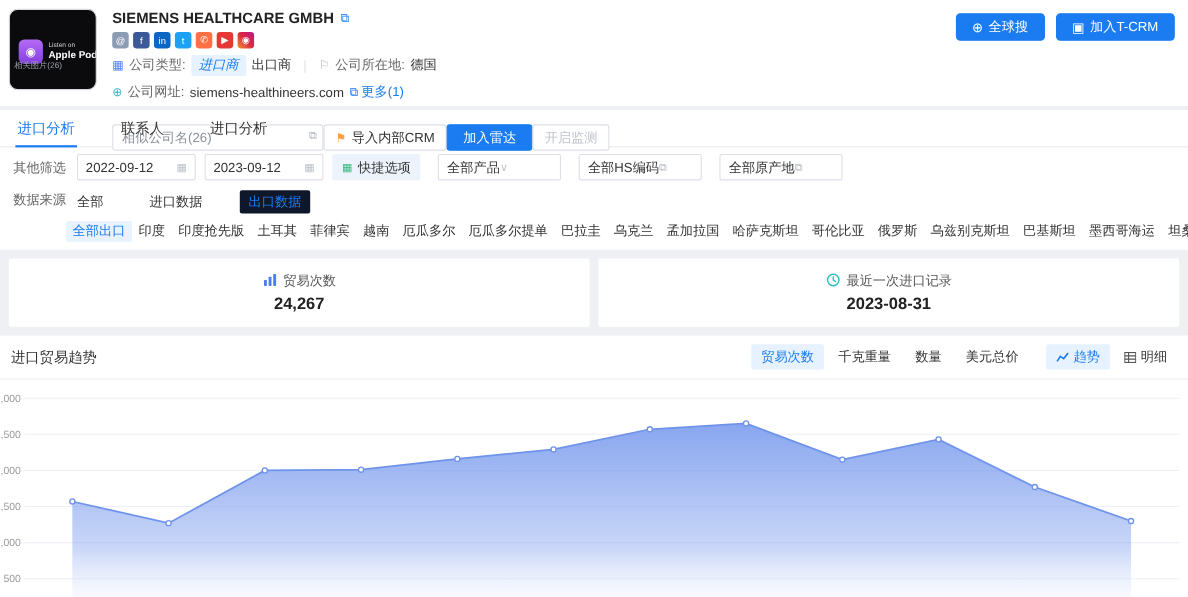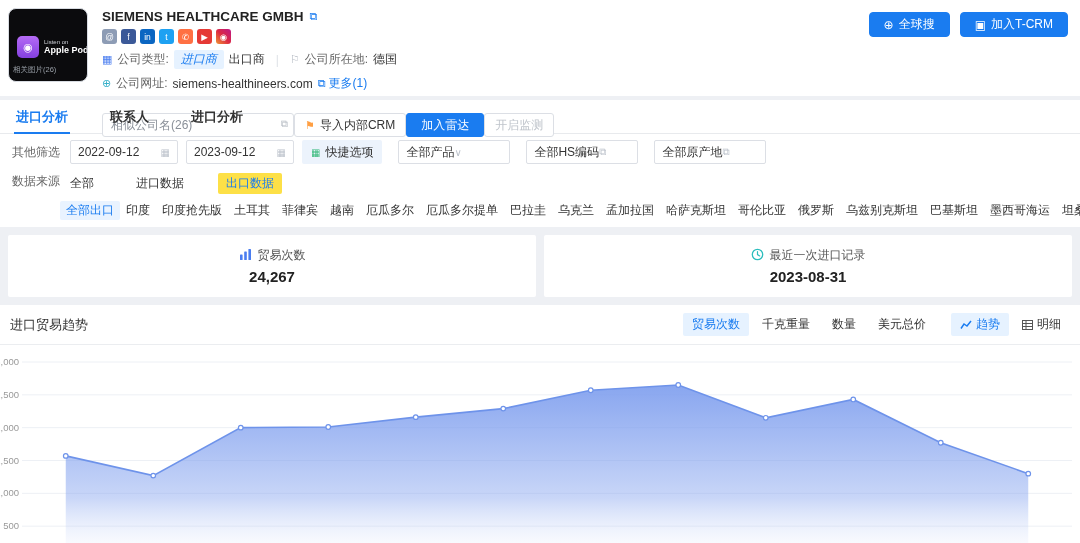--- a/index.html
+++ b/index.html
@@ -6,21 +6,21 @@
   html,body { background:#fff; }
   body { font-family:"Liberation Sans","DejaVu Sans",sans-serif; font-size:12px; color:#333; }
   .page { position:relative; width:1080px; height:543px; background:#fff; overflow:hidden; }
 
   
   .topbar { position:relative; display:flex; padding:8px 12px 6px 8px; height:96px; background:#fff; }
   .logo-badge { position:relative; width:80px; height:74px; background:#0b0b0d; border-radius:8px; border:1px solid #d8dce2; padding:10px 6px 6px 8px; display:flex; align-items:center; gap:5px; overflow:hidden; }
   .pod-ic { width:22px; height:22px; border-radius:5px; background:linear-gradient(180deg,#b56bf5,#8440e0); color:#fff; font-size:11px; display:flex; align-items:center; justify-content:center; flex:0 0 auto; }
   .logo-l1 { color:#cfd2d8; font-size:6px; }
   .logo-l2 { color:#fff; font-size:9px; font-weight:bold; white-space:nowrap; }
-  .logo-cap { position:absolute; left:4px; bottom:6px; color:#9aa0a8; font-size:7.5px; }
+  .logo-cap { position:absolute; left:4px; bottom:16px; color:#9aa0a8; font-size:7.5px; }
   .company-info { margin-left:14px; display:flex; flex-direction:column; }
   .name-row { display:flex; align-items:center; gap:6px; margin-top:1px; }
   .cname { font-size:13.5px; font-weight:bold; color:#222; }
   .copy-ic { color:#1a7cf0; font-size:11px; cursor:pointer; }
   .social-row { display:flex; gap:4px; margin-top:5px; }
   .soc { width:15px; height:15px; border-radius:3px; color:#fff; font-size:8.5px; display:flex; align-items:center; justify-content:center; }
   .meta-row { display:flex; align-items:center; gap:5px; margin-top:6px; color:#666; }
   .m-ic { font-size:11px; color:#4a7df0; }
   .m-ic.gray { color:#b0b6bf; }
   .m-ic.globe { color:#36b0c9; }
@@ -36,37 +36,37 @@
   .btn .flag-ic { color:#ff9f43; font-size:11px; }
   .btn-primary { background:#1a7cf0; border-color:#1a7cf0; color:#fff; padding:0 14px; }
   .btn-disabled { color:#bfc4cb; cursor:default; }
   .top-actions { position:absolute; right:12px; top:12px; display:flex; gap:10px; }
   .top-actions .btn-primary { border-radius:4px; height:25px; }
   .b-ic { font-size:12px; }
 
   .gray-band { height:4px; background:#eef0f4; }
 
   
-  .tabs { display:flex; gap:38px; padding:0 14px; border-bottom:1px solid #e8eaed; background:#fff;font-weight:bold; }
+  .tabs { display:flex; gap:38px; padding:0 14px; border-bottom:1px solid #e8eaed; background:#fff; }
   .tab { position:relative; padding:8px 2px 7px; font-size:13px; color:#333; cursor:pointer; }
   .tab.active { color:#1a7cf0; }
   .tab.active::after { content:""; position:absolute; left:0; right:0; bottom:-1px; height:2px; background:#1a7cf0; }
 
   
   .filter-row { display:flex; align-items:center; gap:8px; padding:6px 12px 5px; }
   .f-label { color:#666; margin-right:2px; }
   .date-box { display:flex; align-items:center; justify-content:space-between; gap:12px; width:108px; height:24px; border:1px solid #dcdfe5; border-radius:2px; padding:0 7px; color:#333; cursor:pointer; }
   .g-ic { color:#bcc2cb; font-size:10px; }
   .quick-btn { display:flex; align-items:center; gap:5px; height:24px; padding:0 9px; background:#ecf3fc; border-radius:2px; color:#333; cursor:pointer; }
   .quick-ic { color:#35b97a; font-size:10px; }
   .sel-box { display:flex; align-items:center; width:112px; height:24px; border:1px solid #dcdfe5; border-radius:2px; padding:0 7px; color:#333; cursor:pointer; margin-left:8px; }
   .source-row { display:flex; padding:4px 12px 2px; }
   .source-row .f-label { width:48px; }
   .src-opt { margin-right:26px; padding:2px 8px; border-radius:2px; color:#333; cursor:pointer; }
-  .src-opt.active { background:#fde047; color:#1a7cf0; }
+  .src-opt.active { background:#0f172a; color:#1a7cf0; }
   .country-row { display:flex; align-items:center; padding:5px 12px 7px 60px; }
   .country { padding:1px 6px; border-radius:2px; color:#333; cursor:pointer; white-space:nowrap; }
   .country.active { background:#e9f3ff; color:#1a7cf0; }
   .country-list { flex:1; display:flex; justify-content:space-between; margin:0 26px 0 16px; }
 
   
   .stats-band { background:#eef0f4; padding:8px; display:flex; gap:8px; height:78px; }
   .stat-card { flex:1; background:#fff; border-radius:2px; display:flex; flex-direction:column; align-items:center; justify-content:center; }
   .stat-top { display:flex; align-items:center; gap:6px; color:#555; }
   .stat-val { margin-top:4px; font-size:15px; font-weight:bold; color:#222; }

